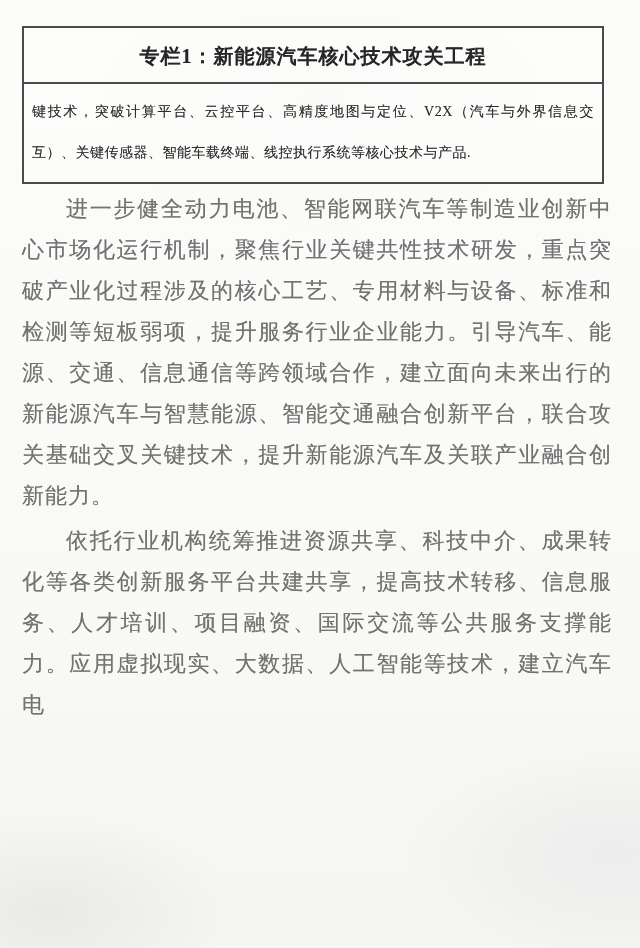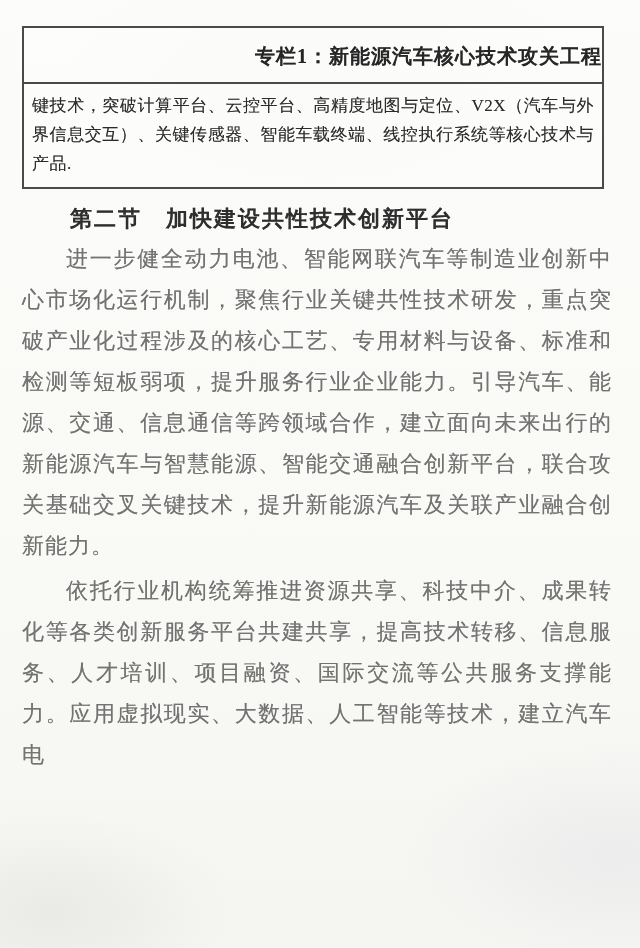--- a/index.html
+++ b/index.html
@@ -24,34 +24,34 @@
     padding: 26px 28px 0 22px;
     color: #404040;
   }
   
   .callout-box {
     width: 578px;
     border: 2px solid #4a4a4a;
     background: rgba(255,255,255,0.35);
   }
   .box-title {
-    text-align: right;
+    text-align: center;
     font-weight: 700;
     font-size: 20px;
     line-height: 26px;
     padding: 15px 0 13px;
     color: #262626;
     border-bottom: 2px solid #4a4a4a;
     letter-spacing: 1px;
     text-shadow: 0 0 0.5px rgba(0,0,0,0.4);
   }
   .box-body {
     padding: 7px 8px 9px 8px;
-    font-size: 17px;
-    line-height: 29px;
+    font-size: 14px;
+    line-height: 41px;
     color: #2b2b2b;
     text-align: justify;
     letter-spacing: 0.5px;
     text-shadow: 0 0 0.5px rgba(0,0,0,0.35);
   }
   .box-body p { margin: 0; }
   .box-p-indent { text-indent: 2em; }
   .bold-lead { font-weight: 700; }
   
   .section-heading {
@@ -79,20 +79,19 @@
 
 <div class="page">
 
   <div class="callout-box">
     <div class="box-title">专栏1：新能源汽车核心技术攻关工程</div>
     <div class="box-body">
       <p class="box-p">键技术，突破计算平台、云控平台、高精度地图与定位、V2X（汽车与外界信息交互）、关键传感器、智能车载终端、线控执行系统等核心技术与产品.</p>
     </div>
   </div>
 
-  <div class="section-heading">第二节　加快建设共性技术创新平台</div>
 
   <p class="body-para">进一步健全动力电池、智能网联汽车等制造业创新中心市场化运行机制，聚焦行业关键共性技术研发，重点突破产业化过程涉及的核心工艺、专用材料与设备、标准和检测等短板弱项，提升服务行业企业能力。引导汽车、能源、交通、信息通信等跨领域合作，建立面向未来出行的新能源汽车与智慧能源、智能交通融合创新平台，联合攻关基础交叉关键技术，提升新能源汽车及关联产业融合创新能力。</p>
 
 
   <p class="body-para"><span>依托行业机构统筹推进资源共享、科技中介、成果转化等各类创新服务平台共建共享，提高技术转移、信息服务、人才培训、项目融资、国际交流等公共服务支撑能力。应用虚拟现实、大数据、人工智能等技术，建立汽车电</span></p>
 
 </div>
 
 </body></html>

